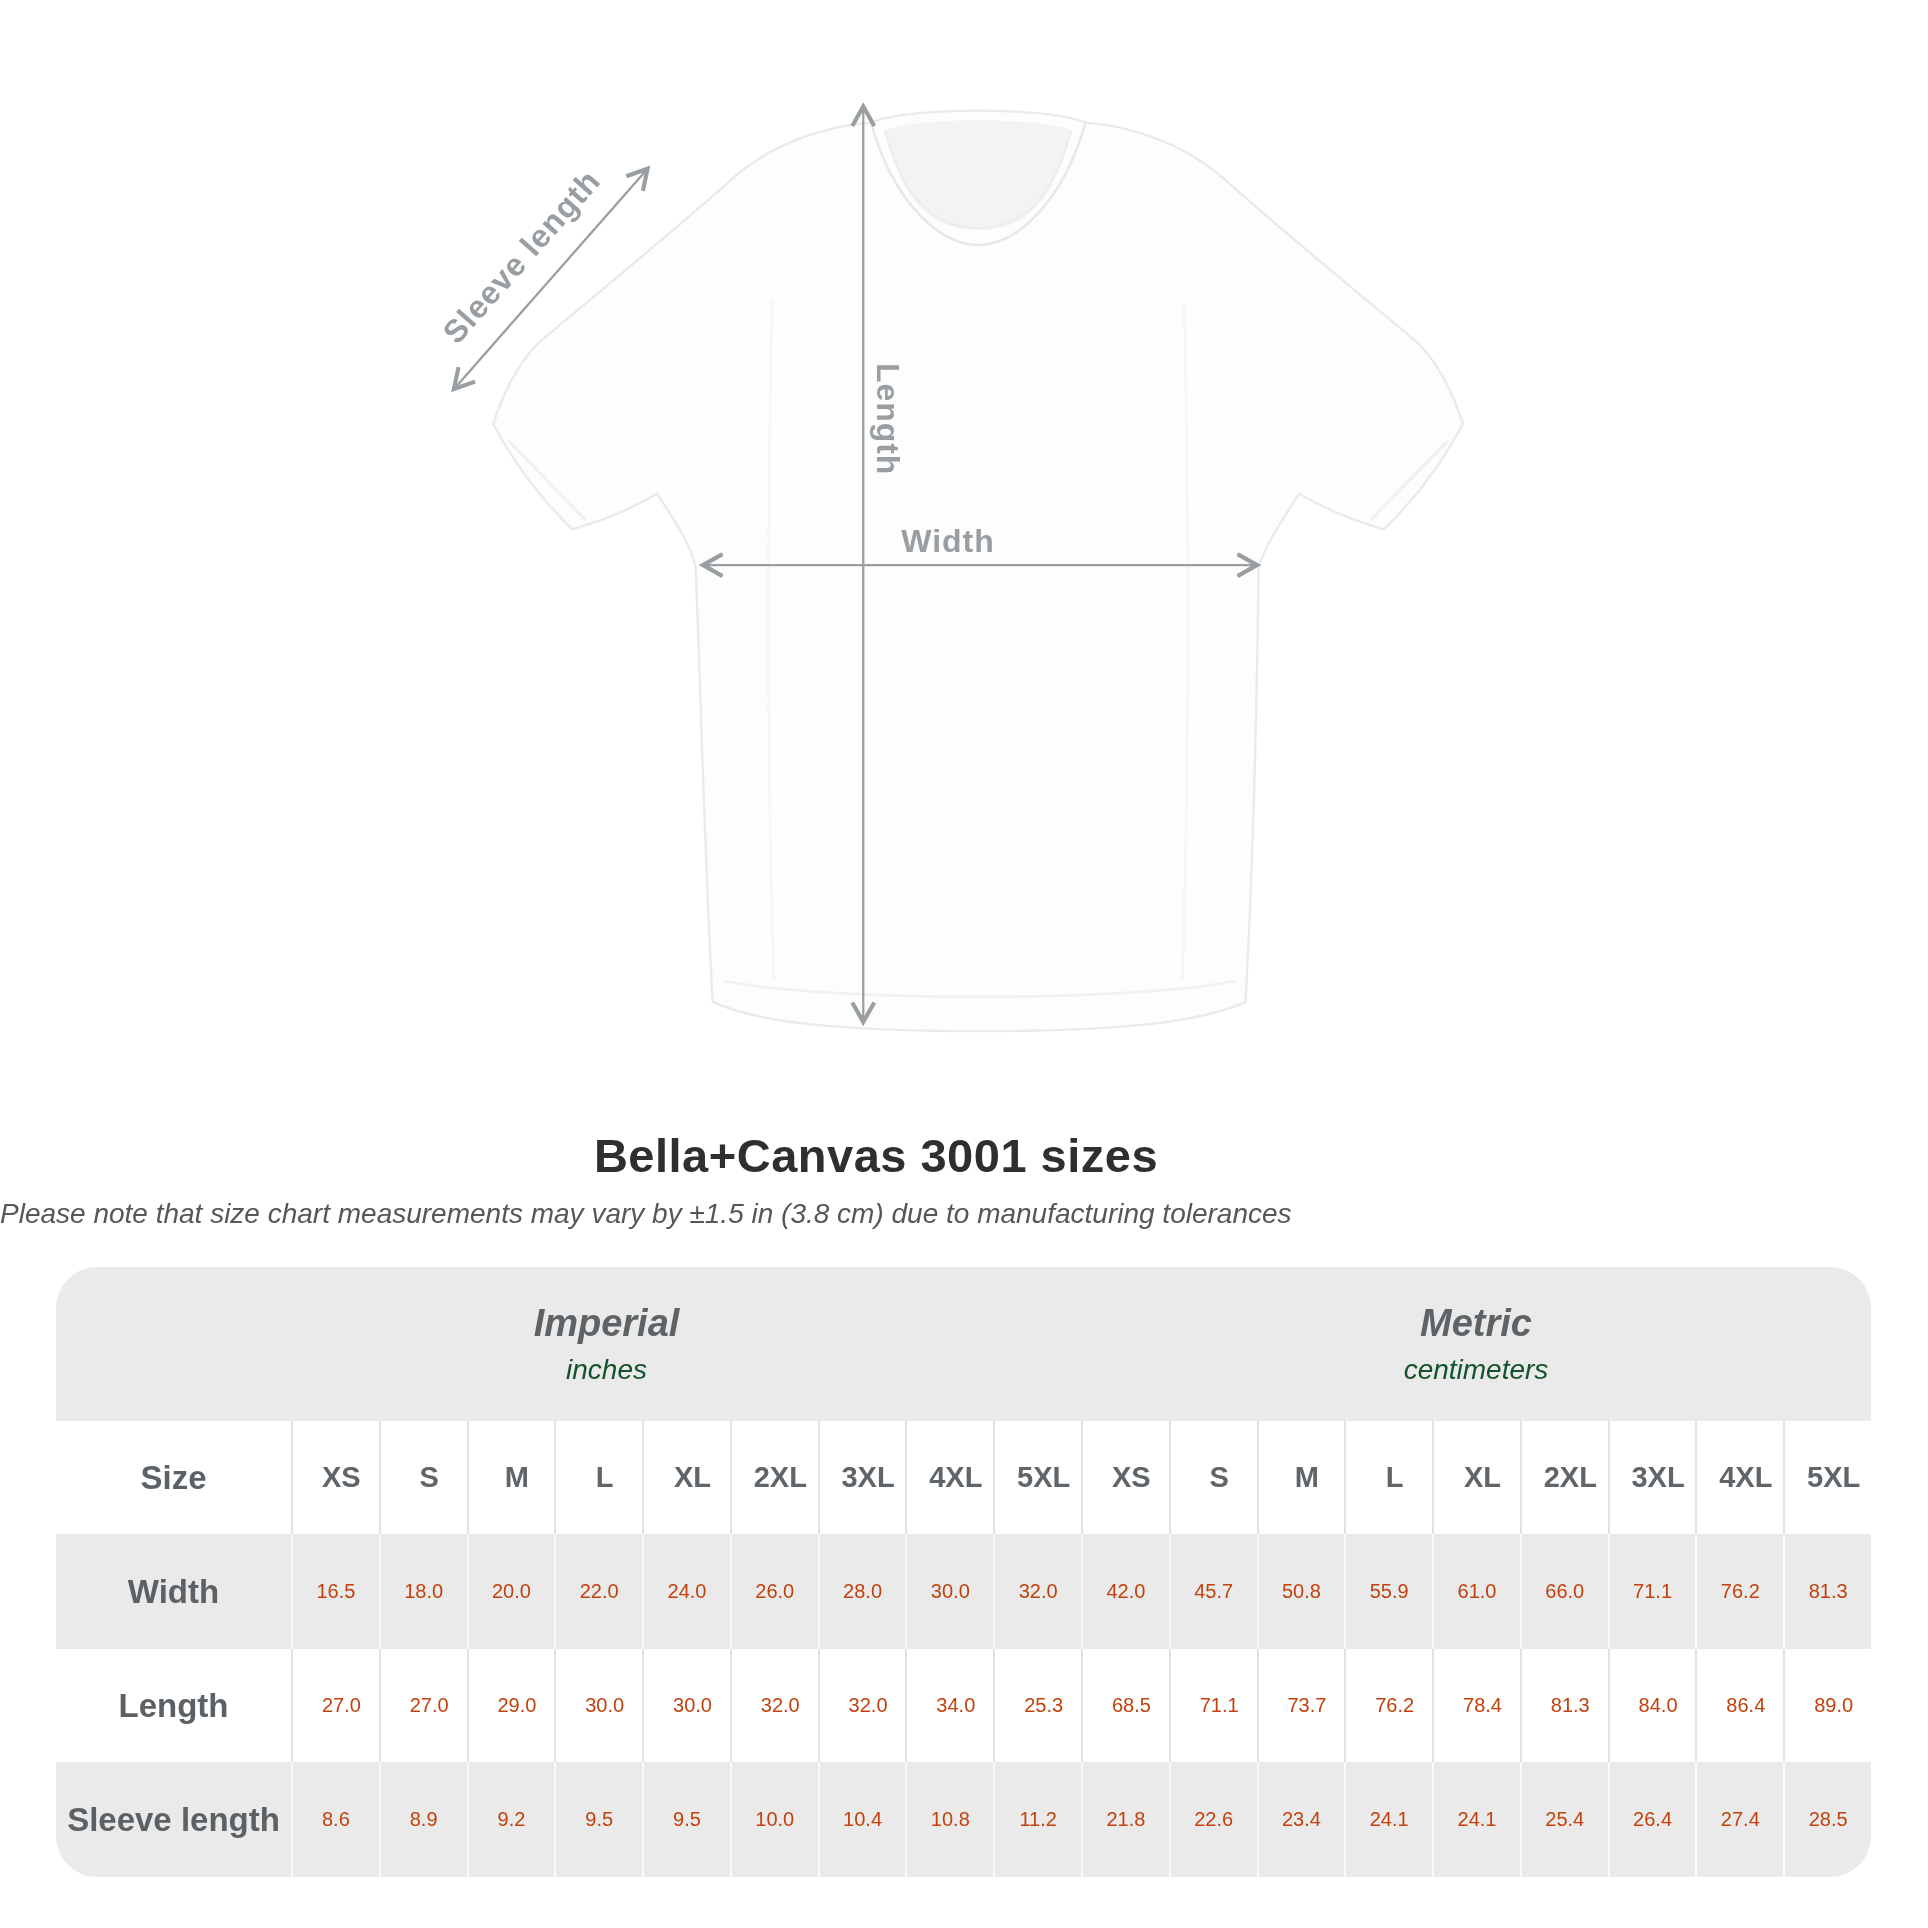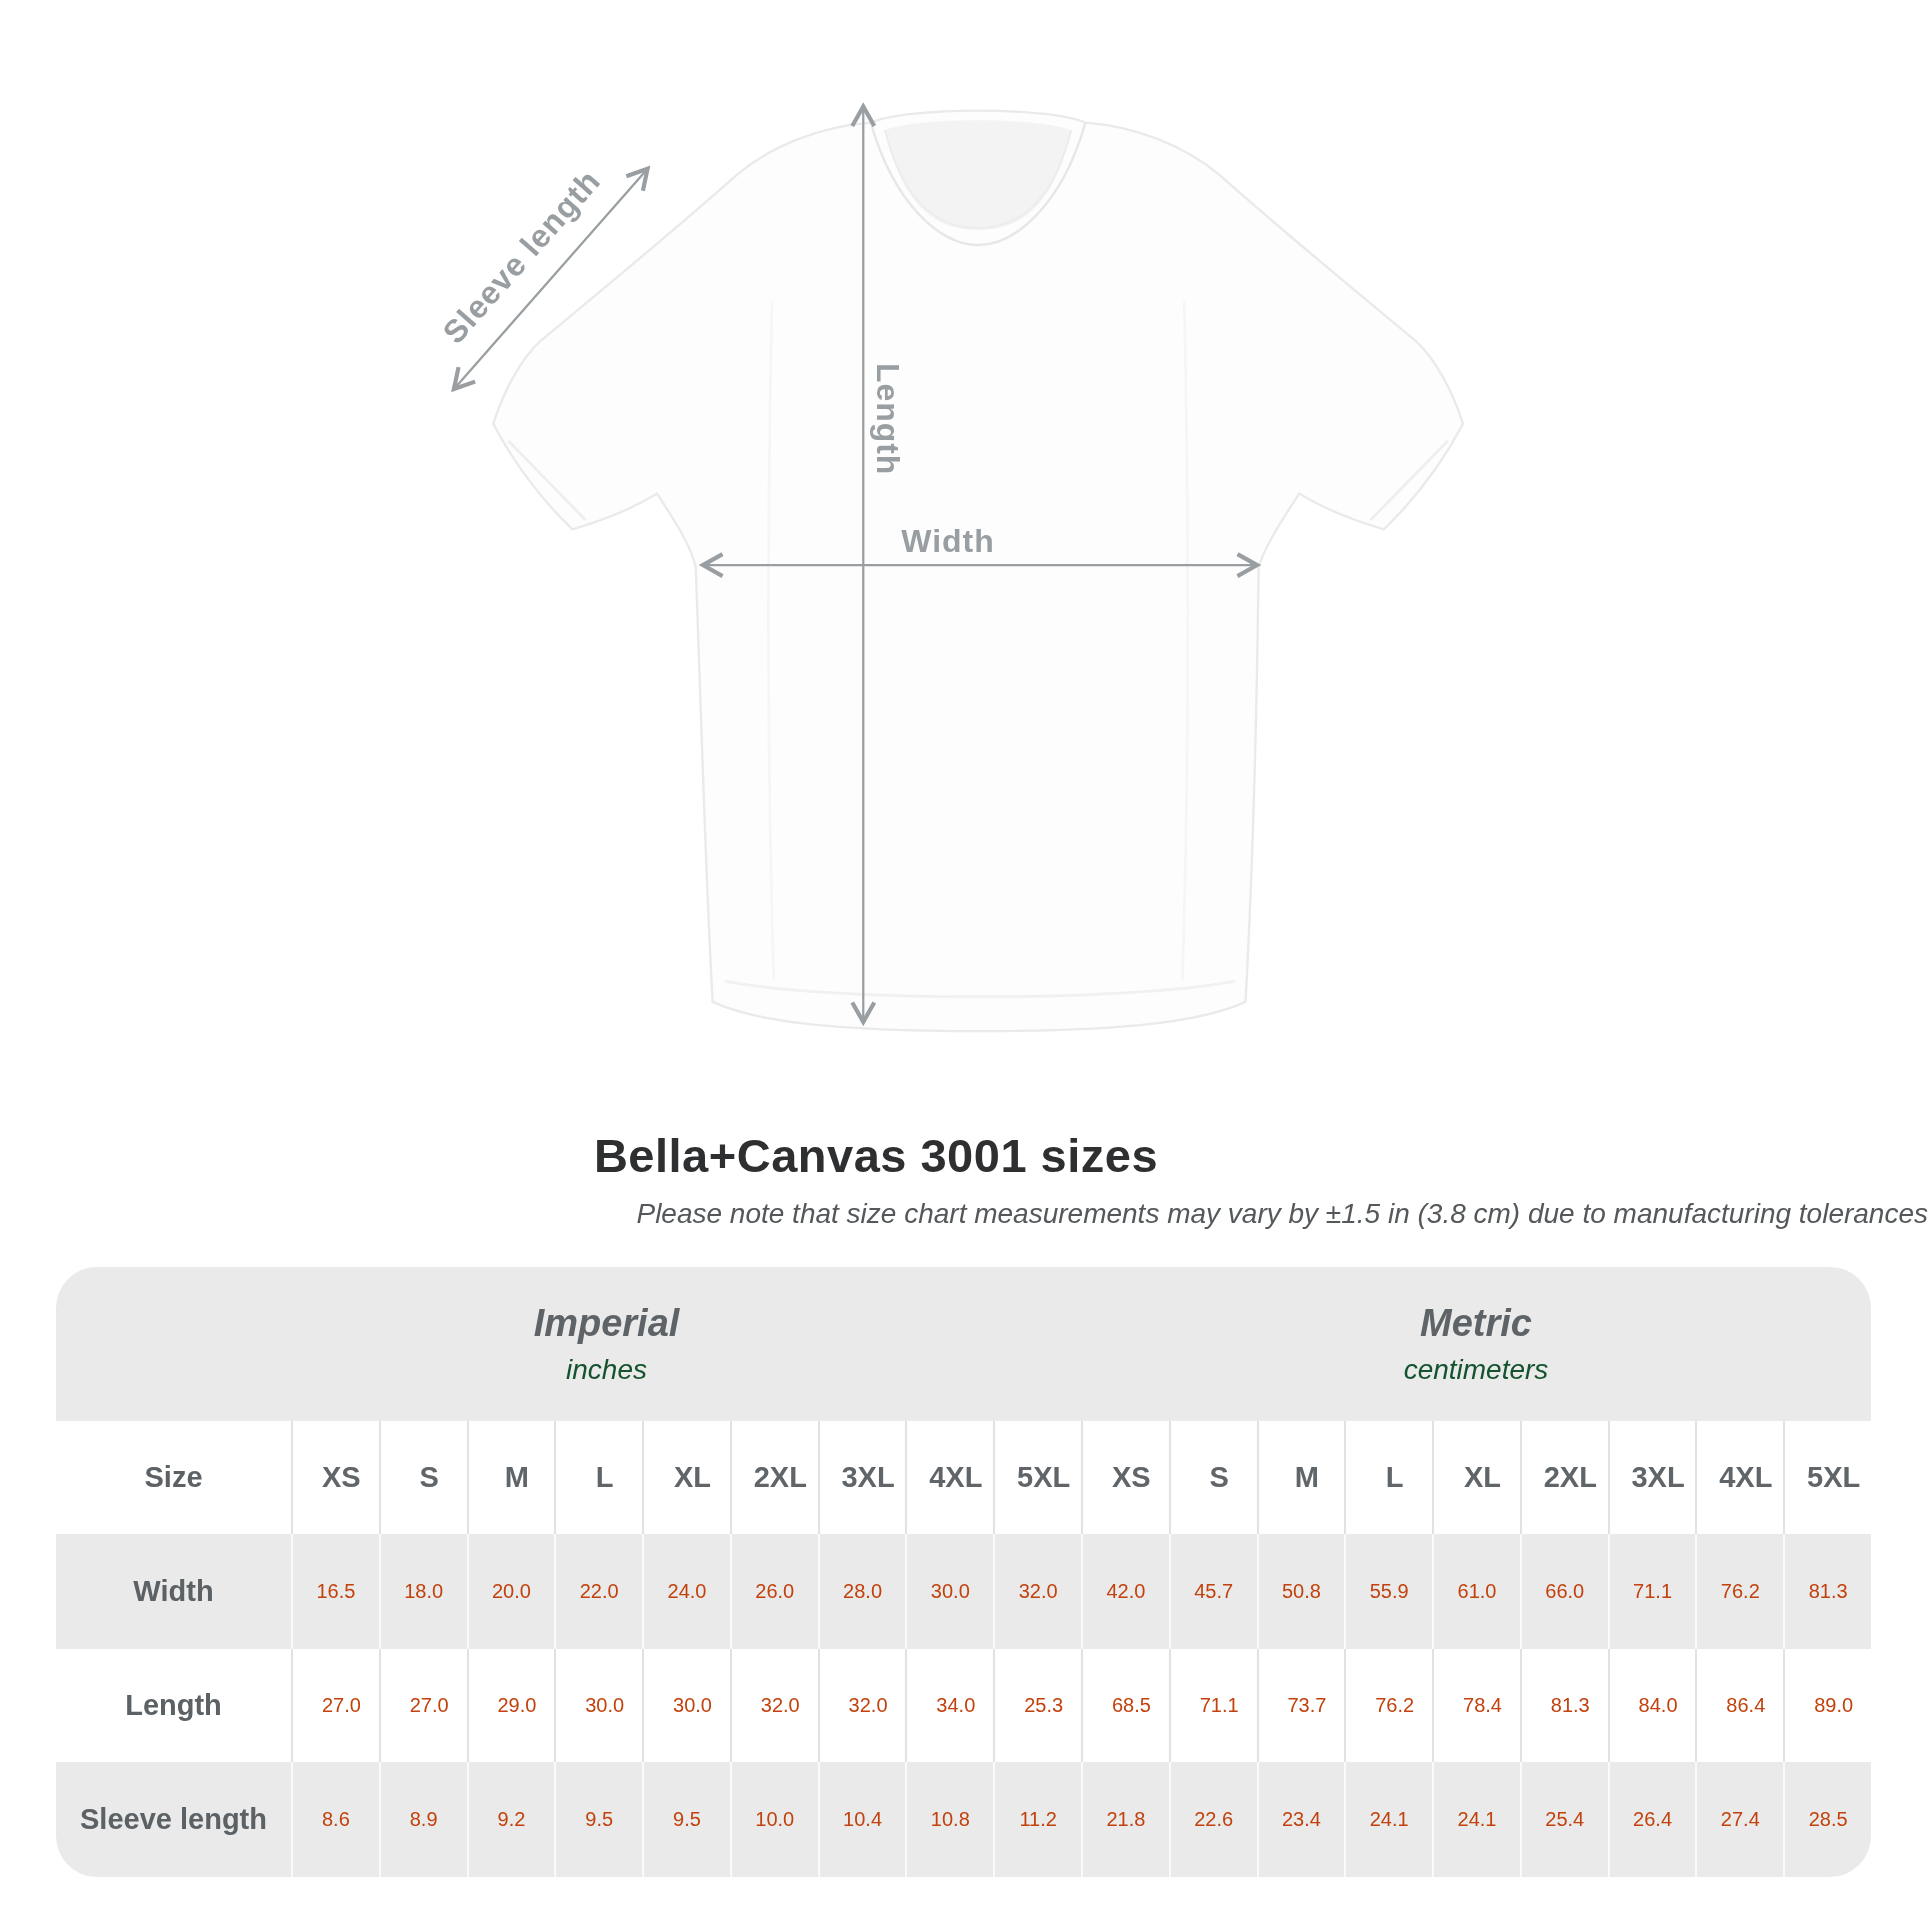--- a/index.html
+++ b/index.html
@@ -11,41 +11,41 @@
   .figure{position:absolute;top:0;left:0;width:1928px;height:1102px;}
   .fig-label{
     font-weight:bold;font-size:34px;fill:#989ea1;letter-spacing:1px;
   }
   
   .page-title{
     position:absolute;top:1128px;left:0;width:1752px;text-align:center;
     font-size:47px;font-weight:bold;color:#2e2f31;letter-spacing:0.5px;
   }
   .page-subtitle{
-    position:absolute;top:1198px;left:0;width:1928px;text-align:right;
+    position:absolute;top:1198px;left:0;width:1928px;text-align:left;
     font-size:28px;font-style:italic;color:#54585a;
   }
   
   .size-table{
     position:absolute;left:56px;top:1267px;width:1815px;height:610px;
     border-radius:41px;overflow:hidden;
     display:grid;
     grid-template-columns:235px repeat(18,1fr);
     grid-template-rows:154px 113px 115px 113px 115px;
   }
   .cell{display:flex;align-items:center;justify-content:center;}
   .band{background:#eaeaea;flex-direction:column;gap:9.4px;}
   .band-imperial{grid-column:1 / 11;padding-left:76px;}
   .band-metric{grid-column:11 / 20;}
   .g-name{font-size:38px;font-weight:bold;font-style:italic;color:#5d6366;}
   .g-unit{font-size:28px;font-style:italic;color:#14532d;}
   .white{background:#ffffff;}
   .gray{background:#eaeaea;}
   .colhead{font-weight:bold;font-size:29px;color:#5f6569;}
-  .rowlabel{font-weight:bold;font-size:29px;color:#5b6164;}
+  .rowlabel{font-weight:bold;font-size:33px;color:#5b6164;}
   .value{font-size:20px;color:#c2410c;}
   .sep.white{border-left:2.8px solid #e2e2e2;padding-left:11px;}
   .sep.gray{border-left:2.8px solid #fafafa;}
 </style>
 </head>
 <body>
 
 <div class="figure">
   <svg width="1928" height="1102" viewBox="0 0 2048 1170">
     <defs>

